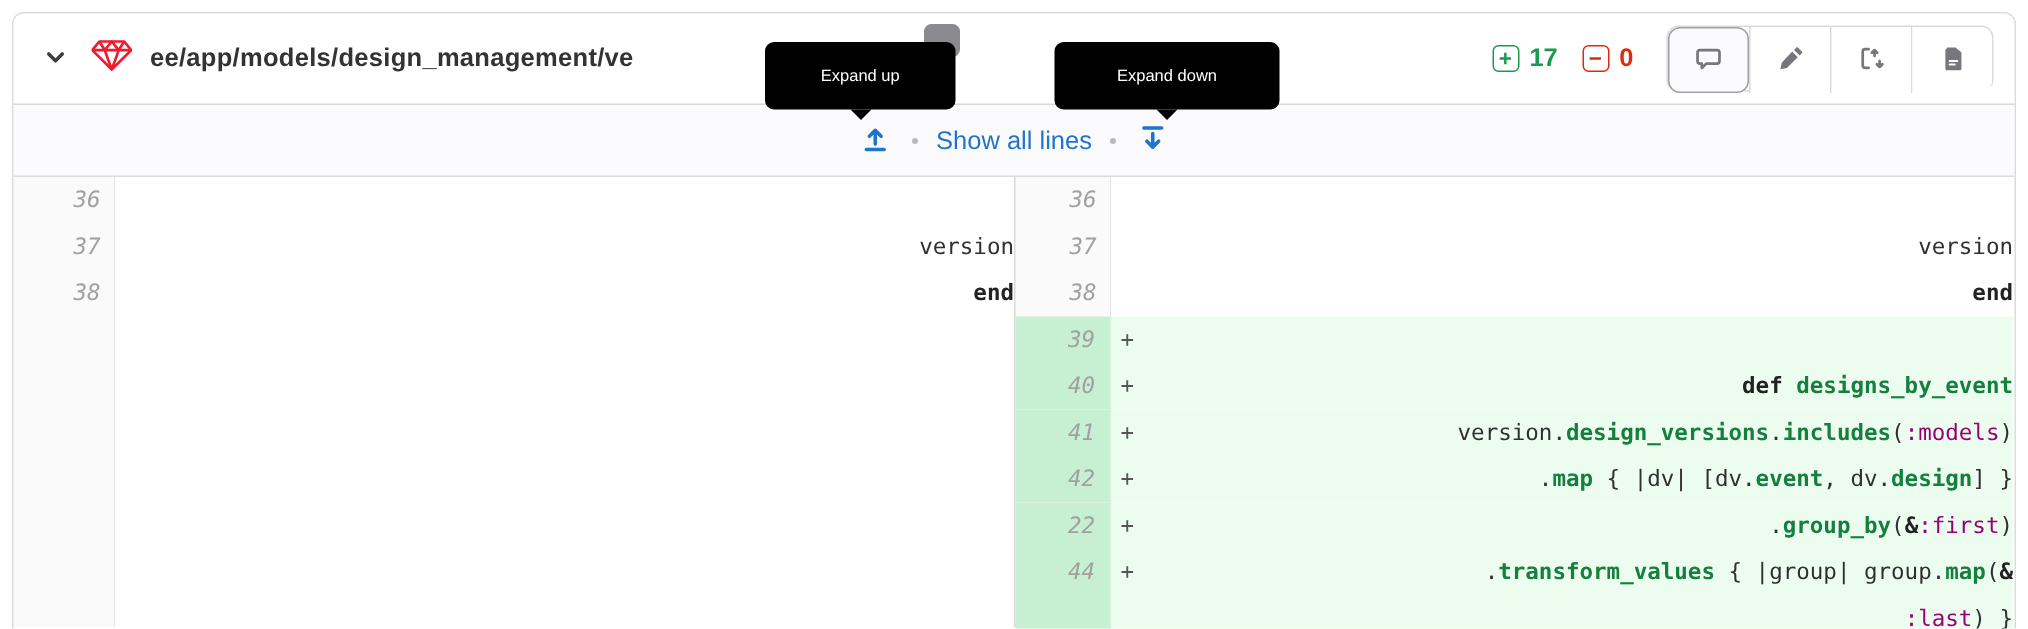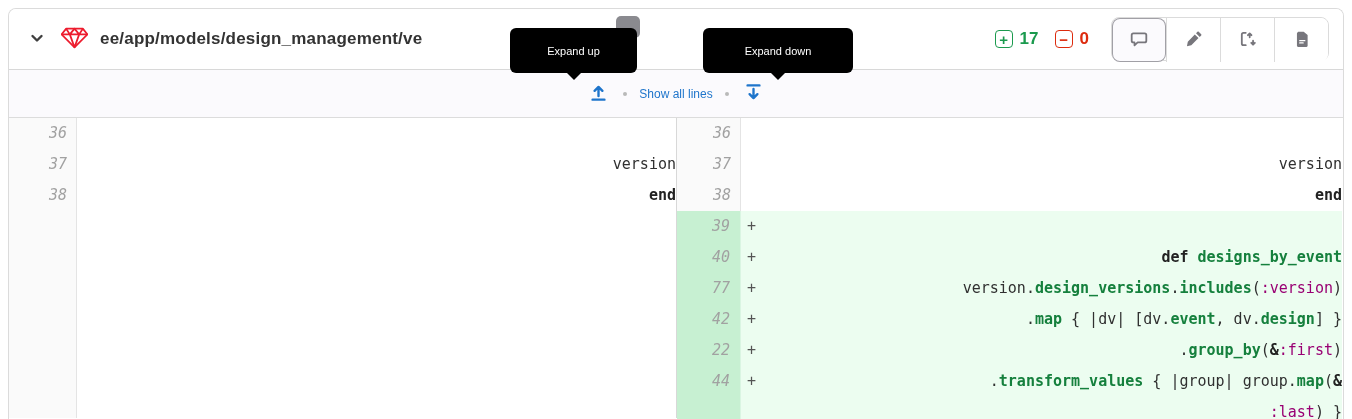--- a/index.html
+++ b/index.html
@@ -33,21 +33,21 @@
   .tool-btn:first-child { border-radius:8px 0 0 8px; }
   .tool-btn:last-child { border-radius:0 8px 8px 0; }
   .tool-btn.active { box-shadow:inset 0 0 0 1px #a1a0a6; border-radius:8px; background:#fbfafd; }
 
   
   .expand-bar { height:48px; background:#fbfafd; border-bottom:1px solid #dcdcdc;
                 display:flex; align-items:center; justify-content:center; }
   .expand-btn { border:none; background:transparent; cursor:pointer; width:26px; height:26px;
                 display:flex; align-items:center; justify-content:center; }
   .sep-dot { width:4px; height:4px; border-radius:50%; background:#b9b9b9; margin:0 12px; }
-  .show-all { color:#1f75cb; font-size:12px; text-decoration:none; cursor:pointer; }
+  .show-all { color:#1f75cb; font-size:17px; text-decoration:none; cursor:pointer; }
 
   
   .diff-table { display:flex; height:300px; }
   .pane { width:667px; position:relative; }
   .pane.left  { background:linear-gradient(to right,#fafafa 0 67px,#e4e4e4 67px 68px,#fff 68px); }
   .pane.right { border-left:1px solid #d8d8d8; width:666px;
                 background:linear-gradient(to right,#fafafa 0 63px,#e4e4e4 63px 64px,#fff 64px); }
   .row { display:flex; height:31px; line-height:31px;
          font-family:"DejaVu Sans Mono", monospace; font-size:15px; color:#303030; }
   .row.wrapline { height:62px; }
@@ -192,22 +192,22 @@
         </div>
         <div class="row added">
           <div class="num">39</div>
           <div class="codecell"><span class="marker">+</span><span class="content"></span></div>
         </div>
         <div class="row added">
           <div class="num">40</div>
           <div class="codecell"><span class="marker">+</span><span class="content"><span>    </span><span class="tok-k">def</span><span> </span><span class="tok-m">designs_by_event</span></span></div>
         </div>
         <div class="row added">
-          <div class="num">77</div>
-          <div class="codecell"><span class="marker">+</span><span class="content"><span>      version.</span><span class="tok-m">design_versions</span><span>.</span><span class="tok-m">includes</span><span>(</span><span class="tok-s">:version</span><span>)</span></span></div>
+          <div class="num">41</div>
+          <div class="codecell"><span class="marker">+</span><span class="content"><span>      version.</span><span class="tok-m">design_versions</span><span>.</span><span class="tok-m">includes</span><span>(</span><span class="tok-s">:models</span><span>)</span></span></div>
         </div>
         <div class="row added">
           <div class="num">42</div>
           <div class="codecell"><span class="marker">+</span><span class="content"><span>        .</span><span class="tok-m">map</span><span> { |dv| [dv.</span><span class="tok-m">event</span><span>, dv.</span><span class="tok-m">design</span><span>] }</span></span></div>
         </div>
         <div class="row added">
           <div class="num">22</div>
           <div class="codecell"><span class="marker">+</span><span class="content"><span>        .</span><span class="tok-m">group_by</span><span>(</span><span class="tok-o">&amp;</span><span class="tok-s">:first</span><span>)</span></span></div>
         </div>
         <div class="row added wrapline">

